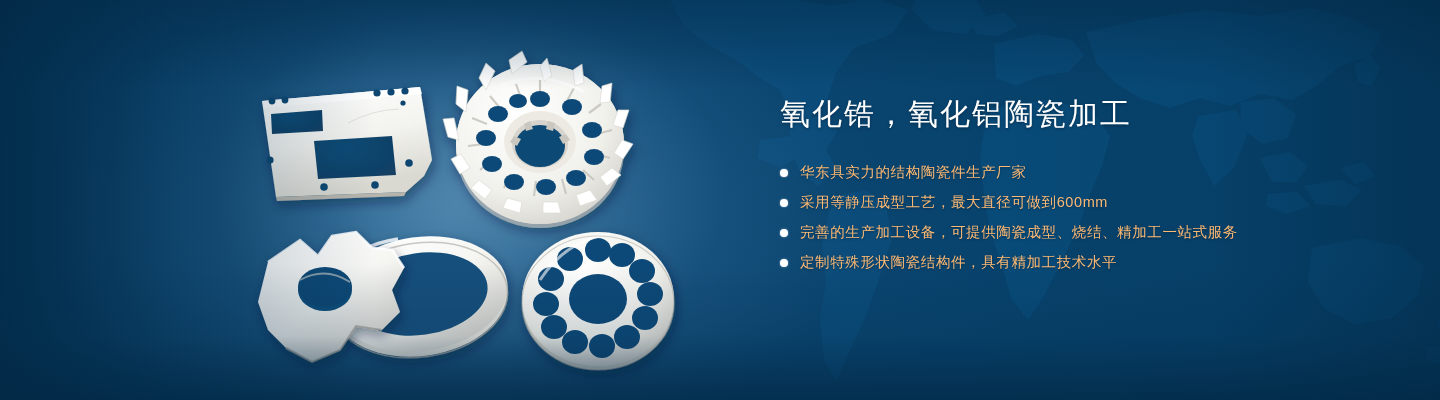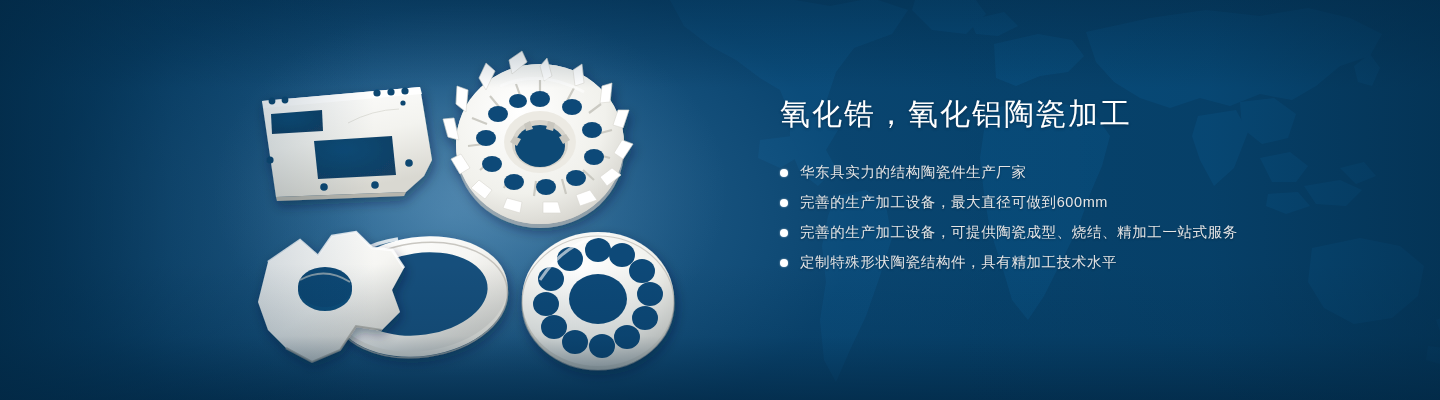--- a/index.html
+++ b/index.html
@@ -50,21 +50,21 @@
   
   .copy{position:absolute;left:764px;top:96px;width:620px;margin-left:16px;}
   .headline{
     color:#ffffff;font-size:30px;line-height:1.2;letter-spacing:2px;
     font-weight:400;margin:0 0 30px 0;white-space:nowrap;
     text-shadow:0 1px 3px rgba(0,20,40,.45);
   }
   .bullets{list-style:none;margin:0;padding:0;}
   .bullet{
     display:flex;align-items:center;margin-bottom:9px;
-    color:#e5e5e5;font-size:14.5px;line-height:1.45;letter-spacing:.6px;
+    color:#fdba74;font-size:14.5px;line-height:1.45;letter-spacing:.6px;
     white-space:nowrap;text-shadow:0 1px 2px rgba(0,20,40,.40);text-align:right;
   }
   .bullet .dot{
     flex:0 0 auto;width:8px;height:8px;border-radius:50%;
     background:#ffffff;margin-right:12px;display:inline-block;
     box-shadow:0 0 2px rgba(255,255,255,.6);
   }
 </style>
 </head>
 <body>
@@ -284,21 +284,21 @@
 
   <div class="copy">
     <h1 class="headline">氧化锆，氧化铝陶瓷加工</h1>
     <ul class="bullets">
       <li class="bullet">
         <span class="dot"></span>
         <span>华东具实力的结构陶瓷件生产厂家</span>
       </li>
       <li class="bullet">
         <span class="dot"></span>
-        <span>完善的生产加工设备，最大直径可做到600mm</span>
+        <span>采用等静压成型工艺，最大直径可做到600mm</span>
       </li>
       <li class="bullet">
         <span class="dot"></span>
         <span>完善的生产加工设备，可提供陶瓷成型、烧结、精加工一站式服务</span>
       </li>
       <li class="bullet">
         <span class="dot"></span>
         <span>定制特殊形状陶瓷结构件，具有精加工技术水平</span>
       </li>
     </ul>

